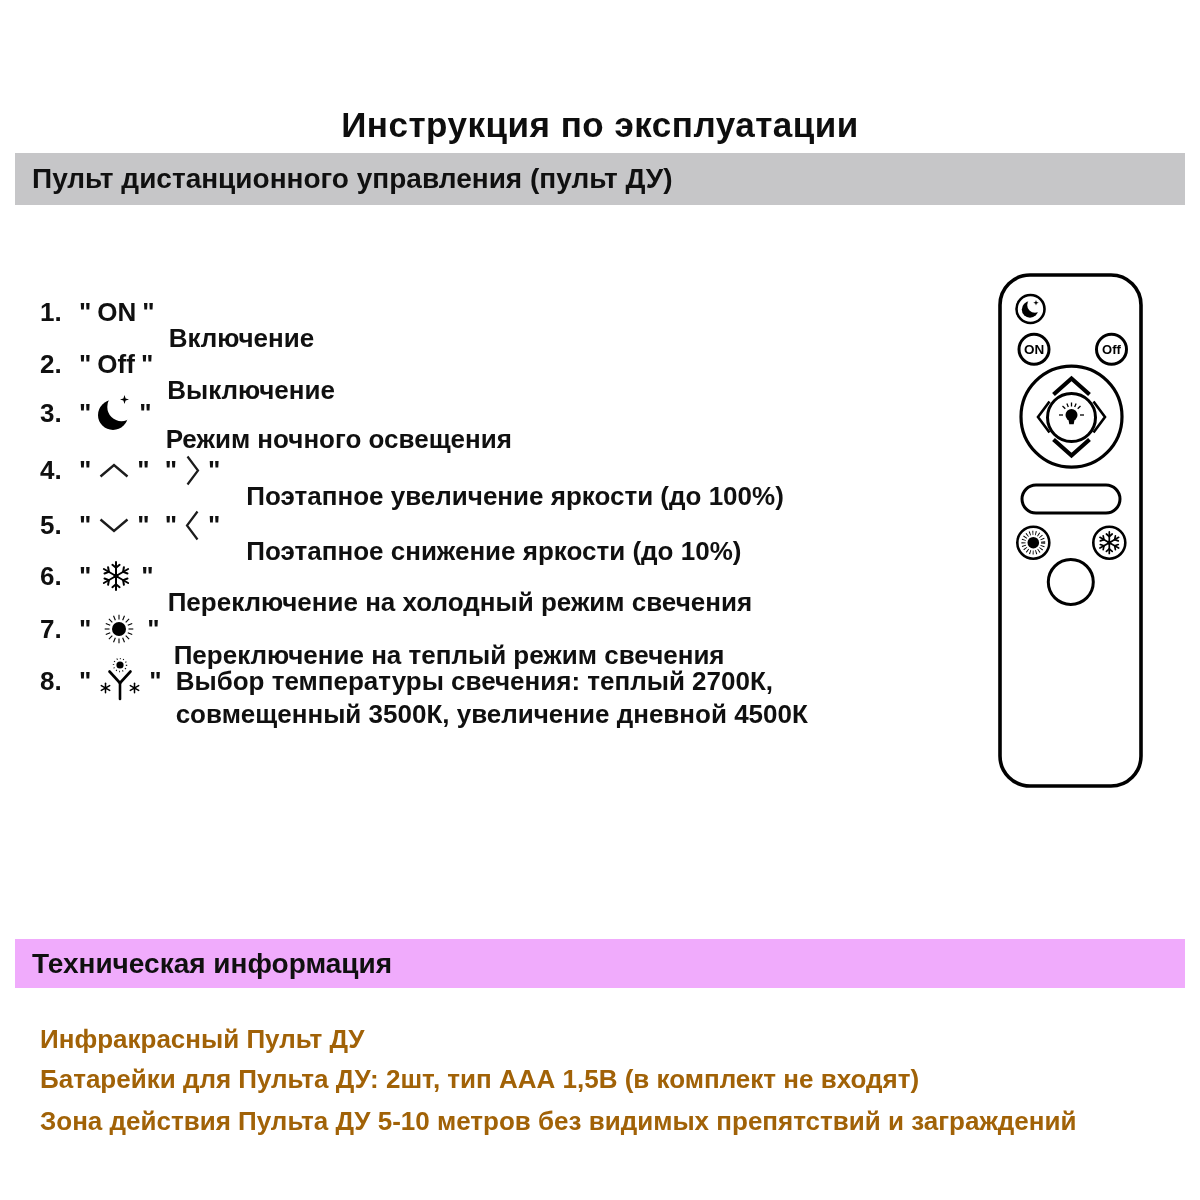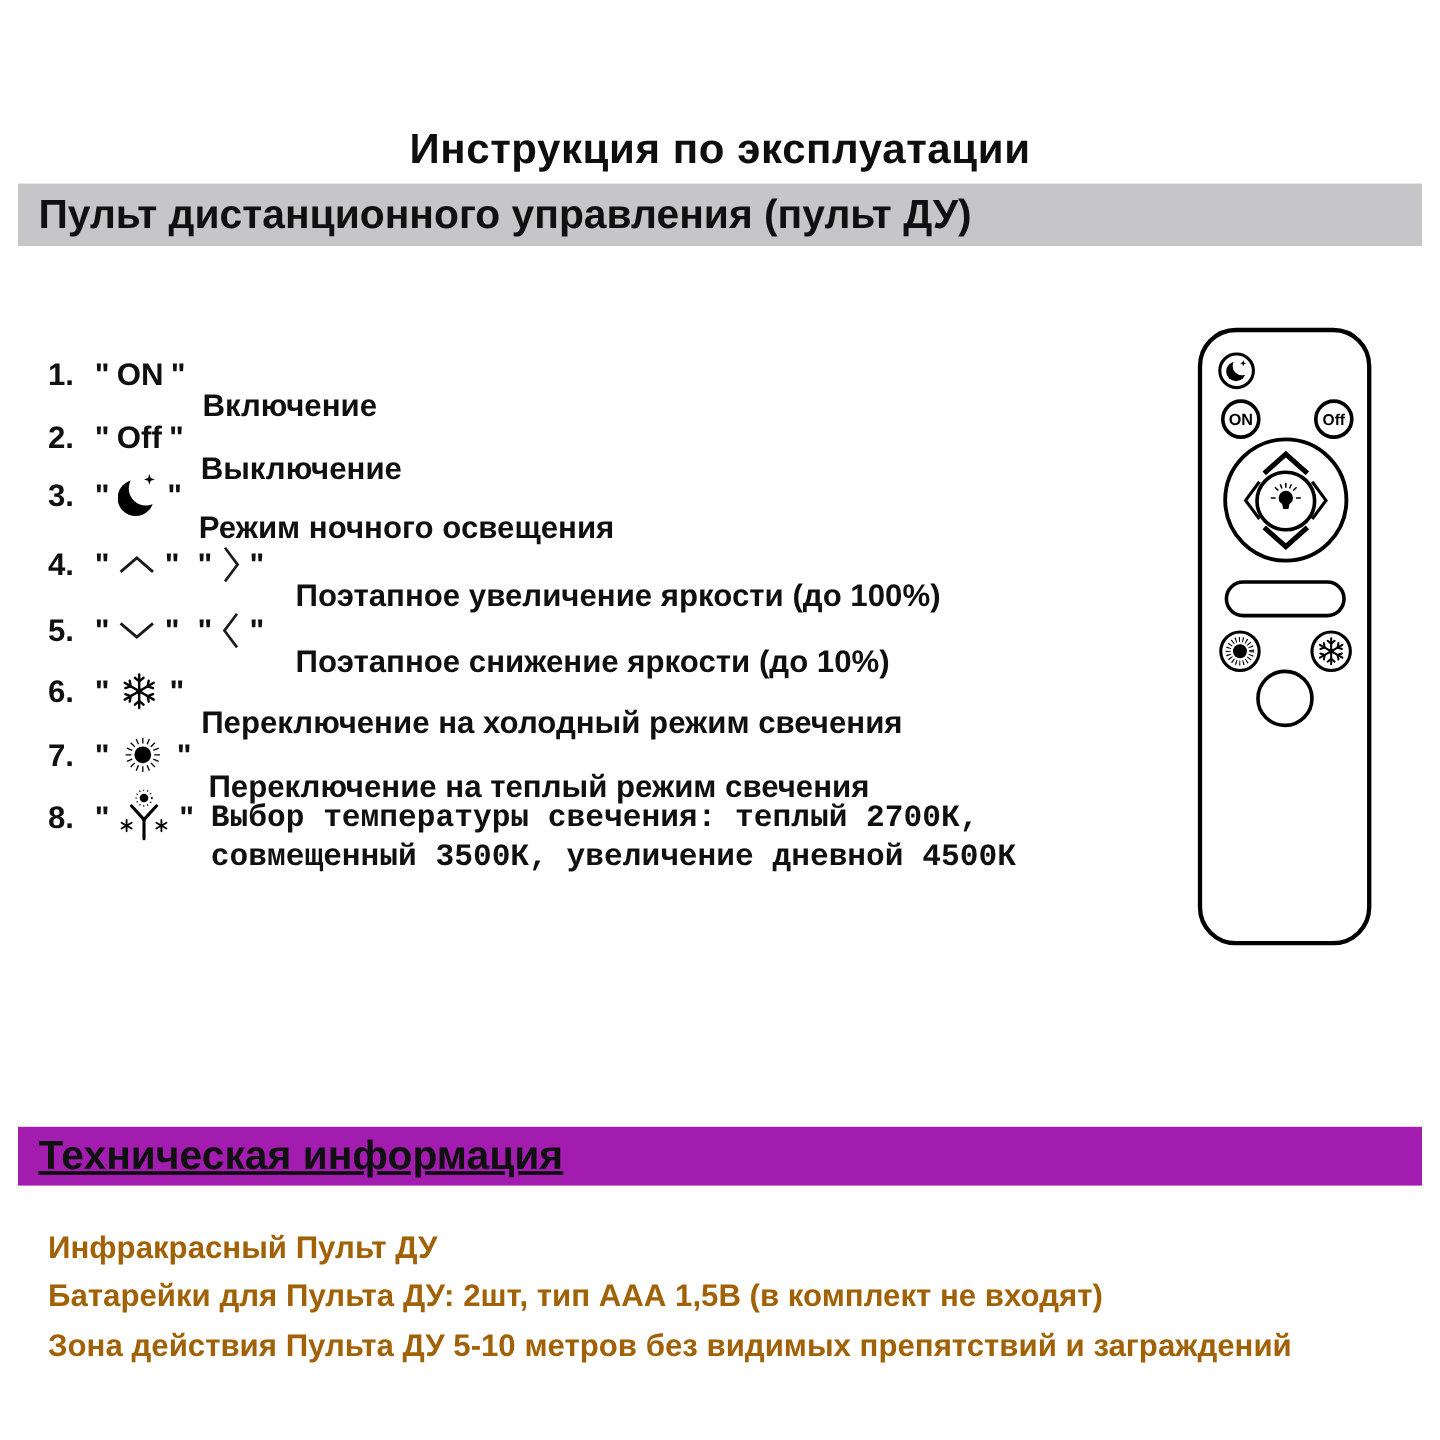--- a/index.html
+++ b/index.html
@@ -4,35 +4,35 @@
 <title>Инструкция</title>
 <style>
   html,body{margin:0;padding:0;background:#fff;}
   .page{position:relative;width:1200px;height:1200px;background:#ffffff;overflow:hidden;
         font-family:"Liberation Sans", sans-serif;color:#0e0e0e;}
   .page-title{position:absolute;top:70px;left:0;width:1200px;text-align:center;
         font-size:35px;font-weight:700;letter-spacing:.5px;margin-top:35px;}
   .bar{position:absolute;left:15px;width:1170px;background:#c6c6c8;display:flex;align-items:center;}
   .bar-remote{top:153px;height:52px;}
   .bar-tech{top:939px;height:49px;}
-  .bar .bar-label{font-size:34px;font-weight:700;padding-left:17px;color:#101010;}
+  .bar .bar-label{font-size:28px;font-weight:700;padding-left:17px;color:#101010;}
   
   .ilist{position:absolute;left:40px;top:0;width:920px;height:760px;}
   .item{position:absolute;left:0;display:flex;align-items:flex-start;height:40px;
         white-space:nowrap;font-size:26px;font-weight:700;color:#101010;}
   .item .num{width:35px;line-height:40px;}
   .item .q{margin:0 4px;line-height:40px;}
   .sgrp{display:inline-flex;align-items:center;height:40px;}
   .sgrp + .sgrp{margin-left:7px;}
   .sym-text{margin:0 2px;line-height:40px;}
   .sym-icon{display:inline-flex;align-items:center;height:40px;margin:0 3px;}
   .desc{margin-left:10px;line-height:40px;margin-top:26px;}
   .desc.far{margin-left:22px;}
   .item.two{height:auto;}
-  .item.two .desc{line-height:33px;margin-top:4px;font-family:Liberation Mono, monospace;}
+  .item.two .desc{line-height:33px;margin-top:4px;}
   
   .remote{position:absolute;left:992px;top:268px;}
   
   .tech-line{position:absolute;left:40px;font-size:26px;font-weight:700;line-height:32px;color:#a16207;white-space:nowrap;}
   .tl-0{top:1023px;} .tl-1{top:1063px;} .tl-2{top:1105px;}
 </style>
 </head>
 <body>
 
 <div class="page">
@@ -306,21 +306,21 @@
           <use href="#csp" transform="rotate(120)"></use>
         <use href="#csp" transform="rotate(180)"></use>
           <use href="#csp" transform="rotate(240)"></use>
           <use href="#csp" transform="rotate(300)"></use>
       </g>
     </g>
 
     <circle cx="78.8" cy="314" r="22.5" fill="#fff" stroke="#000" stroke-width="3"></circle>
   </svg>
 
-  <div class="bar bar-tech" style="background: #a21caf; text-decoration: underline;">
+  <div class="bar bar-tech" style="background: #f0abfc;">
     <span class="bar-label">Техническая информация</span>
   </div>
 
   <div class="tech-line tl-0">Инфракрасный Пульт ДУ</div>
   <div class="tech-line tl-1">Батарейки для Пульта ДУ: 2шт, тип ААА 1,5В (в комплект не входят)</div>
   <div class="tech-line tl-2">Зона действия Пульта ДУ 5-10 метров без видимых препятствий и заграждений</div>
 
 </div>
 
 </body></html>

